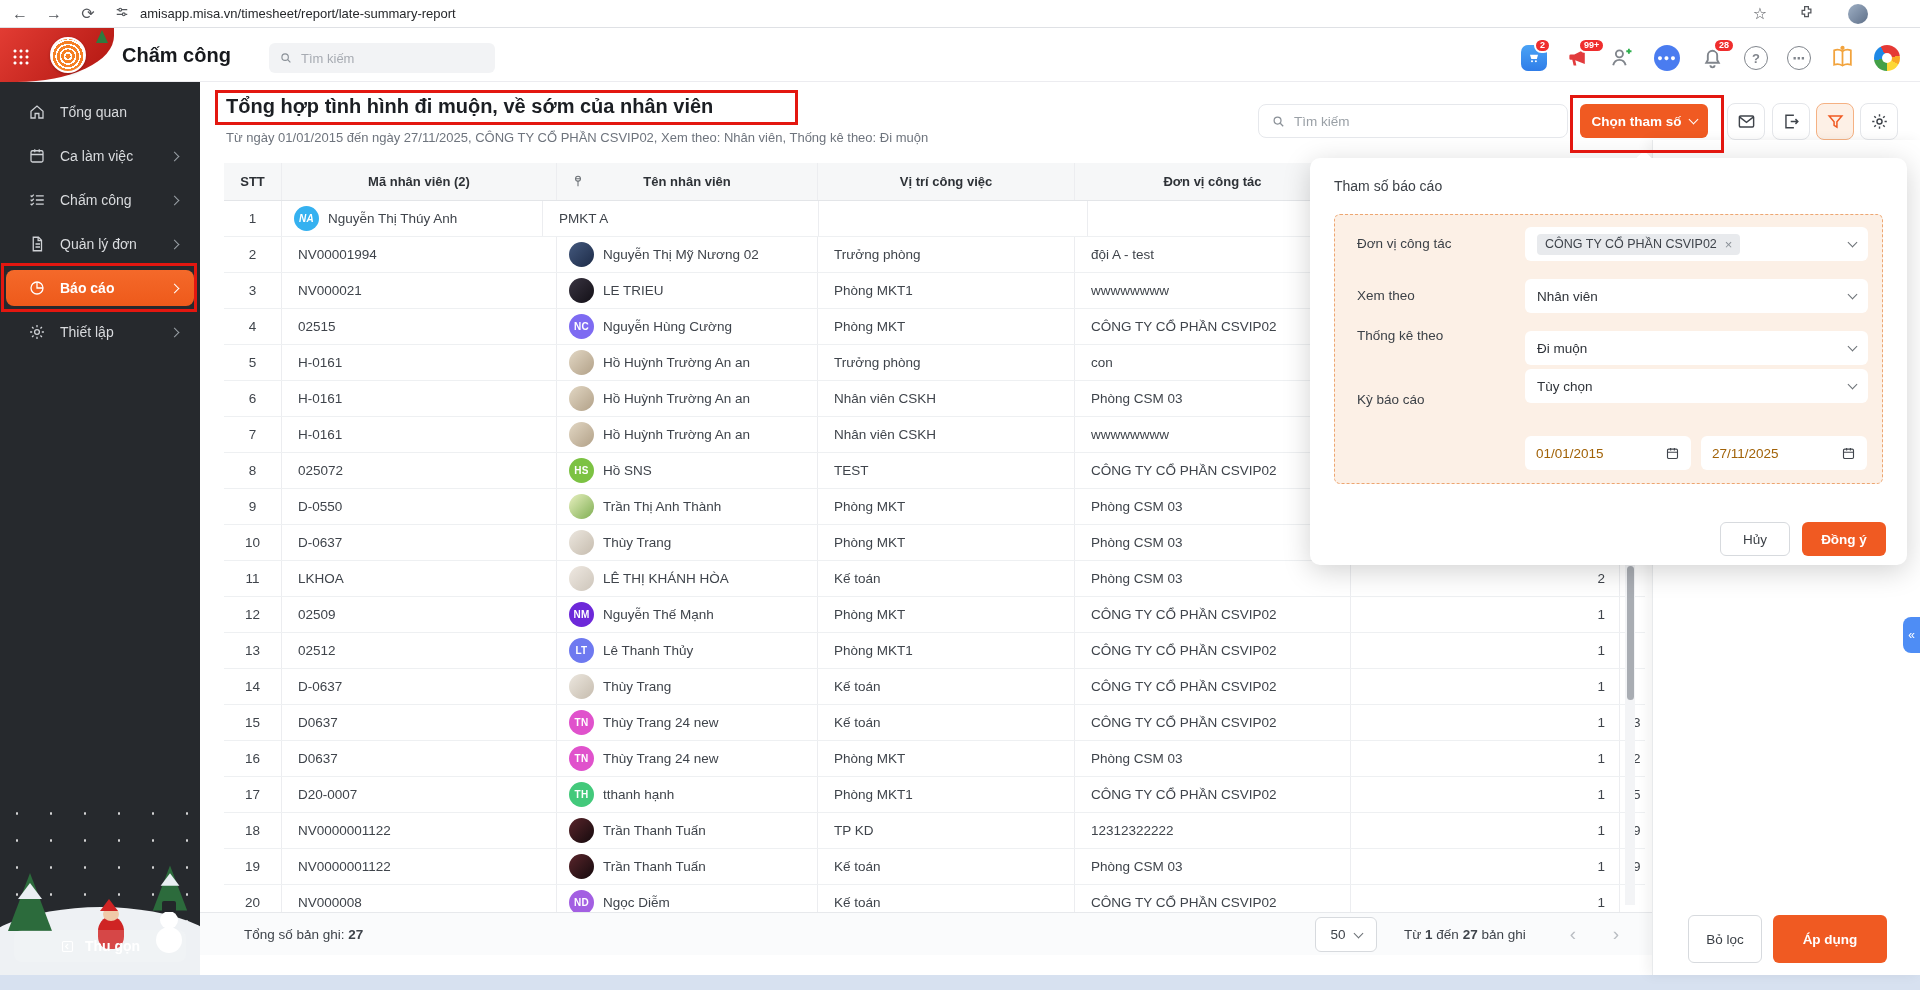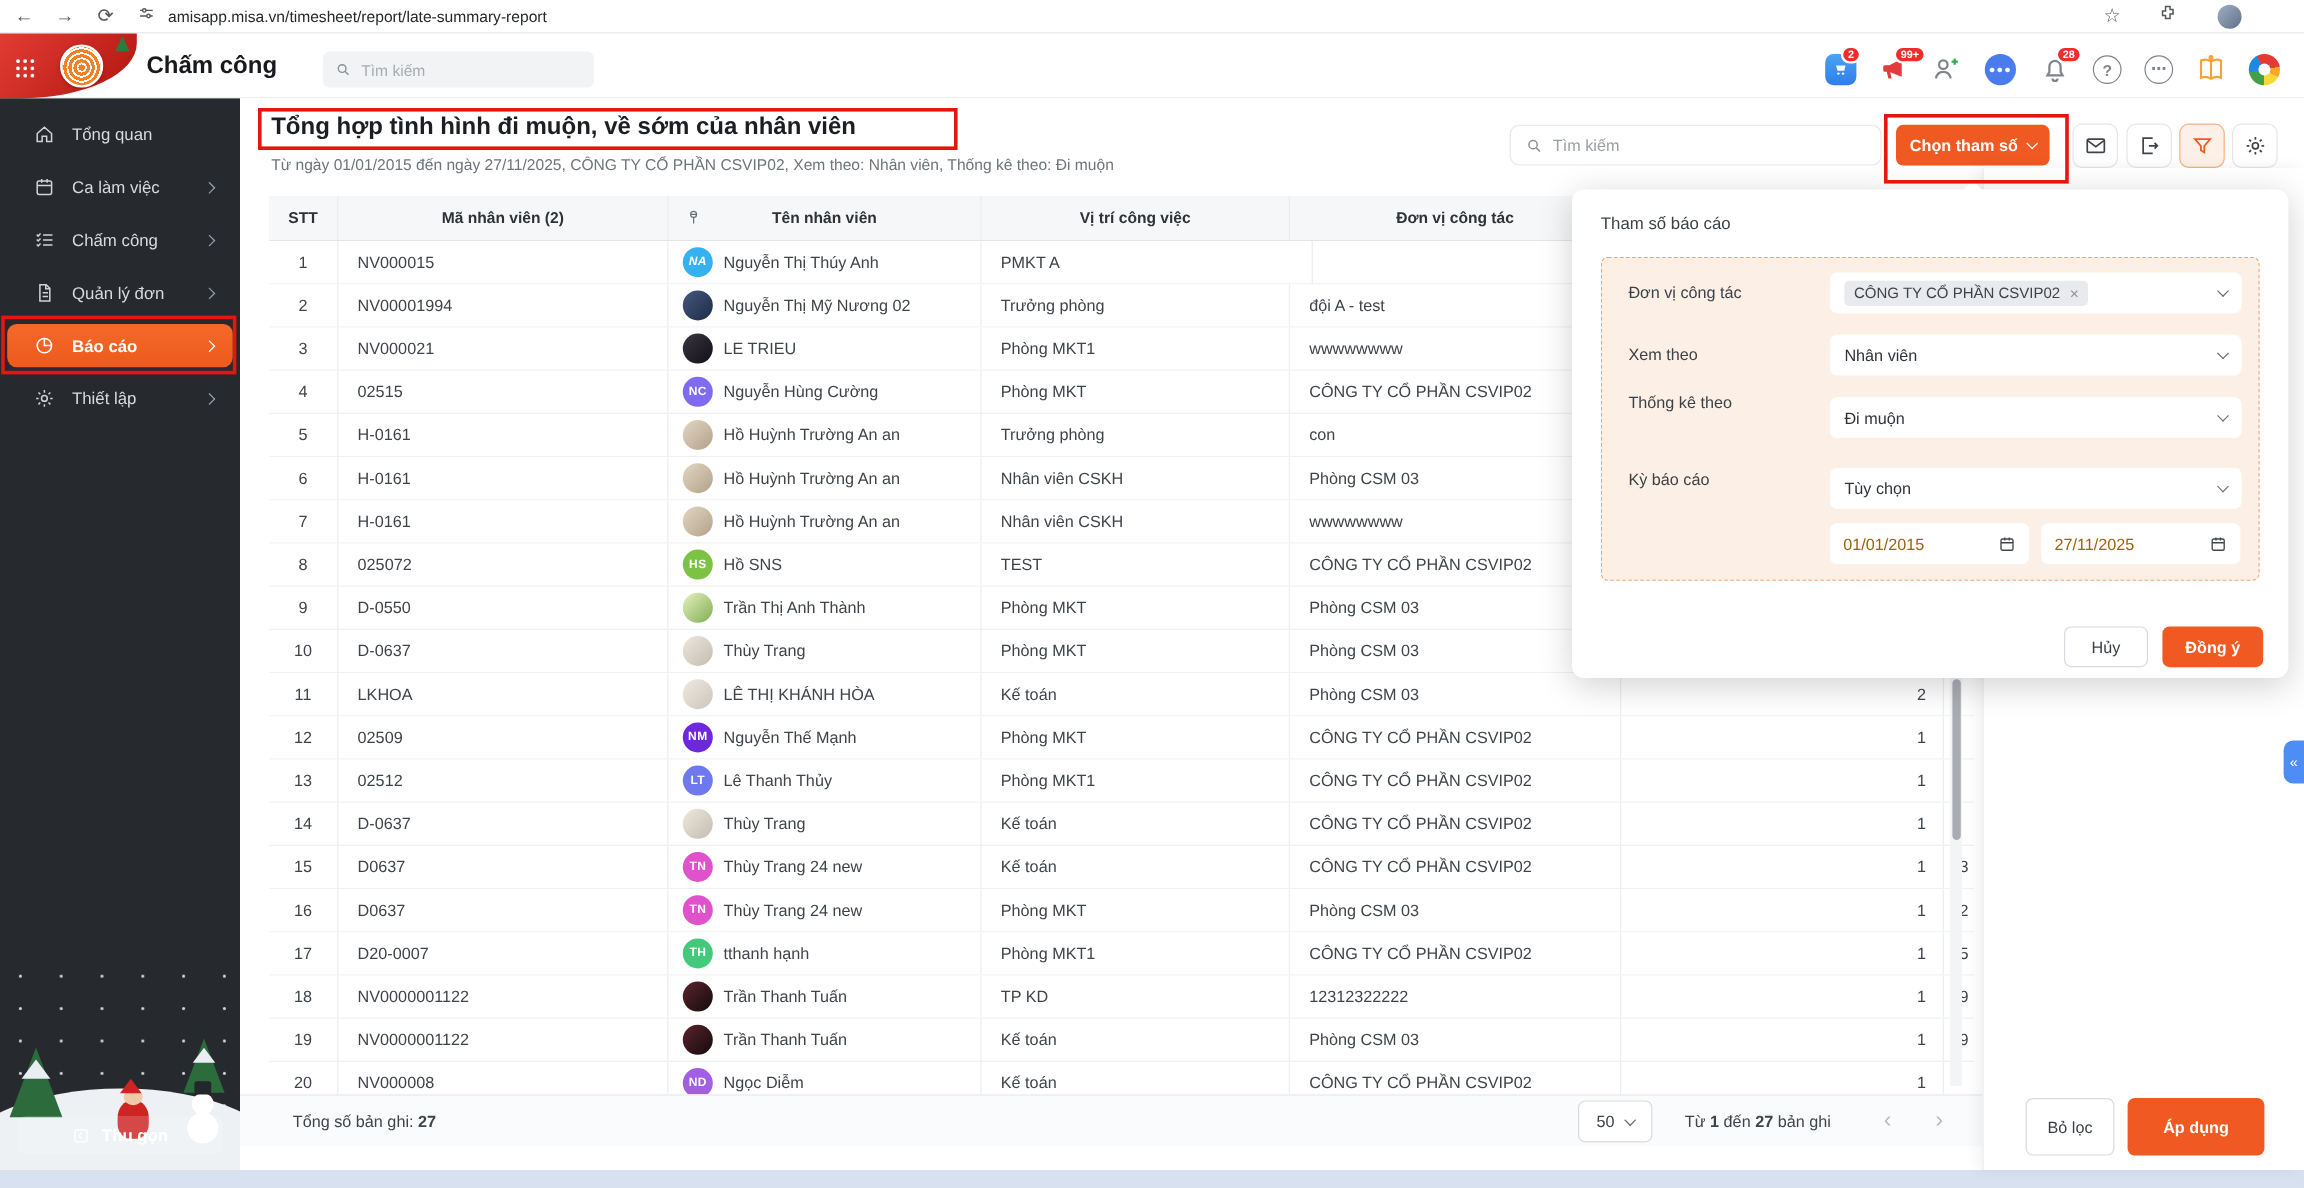--- a/index.html
+++ b/index.html
@@ -334,21 +334,20 @@
       </div>
       <div class="th c-pos">Vị trí công việc</div>
       <div class="th c-unit">Đơn vị công tác</div>
       <div class="th c-count"></div>
       <div class="th c-extra"></div>
     </div>
     <div class="tbody">
 
         <div class="tr">
           <div class="td c-stt">1</div>
-          <div class="td c-code">NV000015</div>
           <div class="td c-name">
             <span class="avatar" style="background: rgb(53, 177, 240); font-style: italic;">NA</span>
             <span>Nguyễn Thị Thúy Anh</span>
           </div>
           <div class="td c-unit">PMKT A</div>
           <div class="td c-count"></div>
           <div class="td c-extra"></div>
         </div>
 
         <div class="tr">
@@ -644,21 +643,21 @@
       <div class="pfield" style="top:64px">
         <span>Nhân viên</span>
         <i class="cav"></i>
       </div>
       <div class="plabel" style="top:104px">Thống kê theo</div>
       <div class="pfield" style="top:116px">
         <span>Đi muộn</span>
         <i class="cav"></i>
       </div>
       <div class="plabel" style="top:168px">Kỳ báo cáo</div>
-      <div class="pfield" style="top:175px">
+      <div class="pfield" style="top:154px">
         <span>Tùy chọn</span>
         <i class="cav"></i>
       </div>
       <div class="pdate" style="left:190px;top:221px">
         <span>01/01/2015</span>
         <svg viewBox="0 0 24 24" fill="none" stroke-width="1.8">
             <rect x="4" y="5" width="16" height="15" rx="2"></rect>
             <path d="M4 10h16M9 3v4M15 3v4"></path>
           </svg>
       </div>

